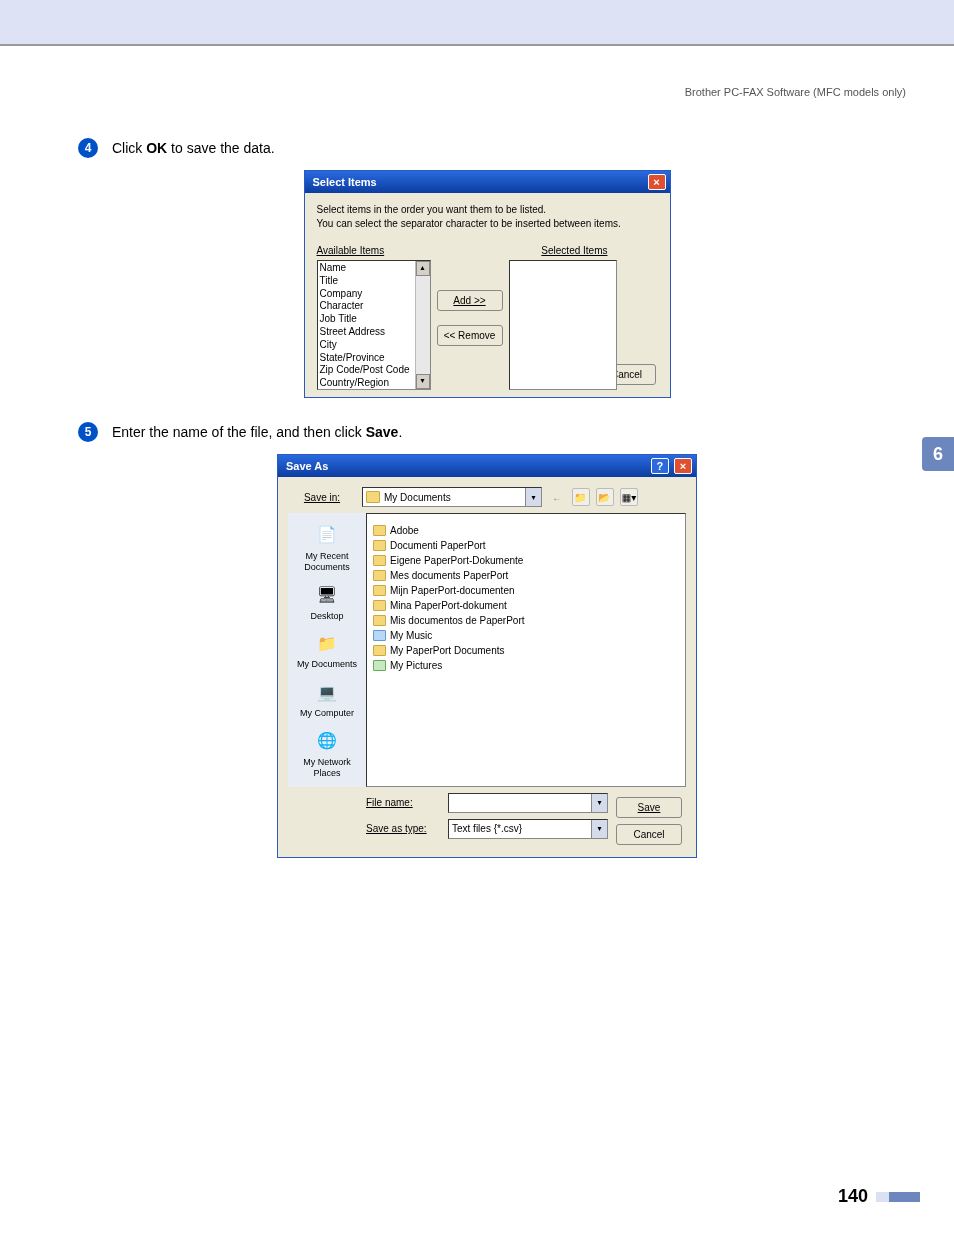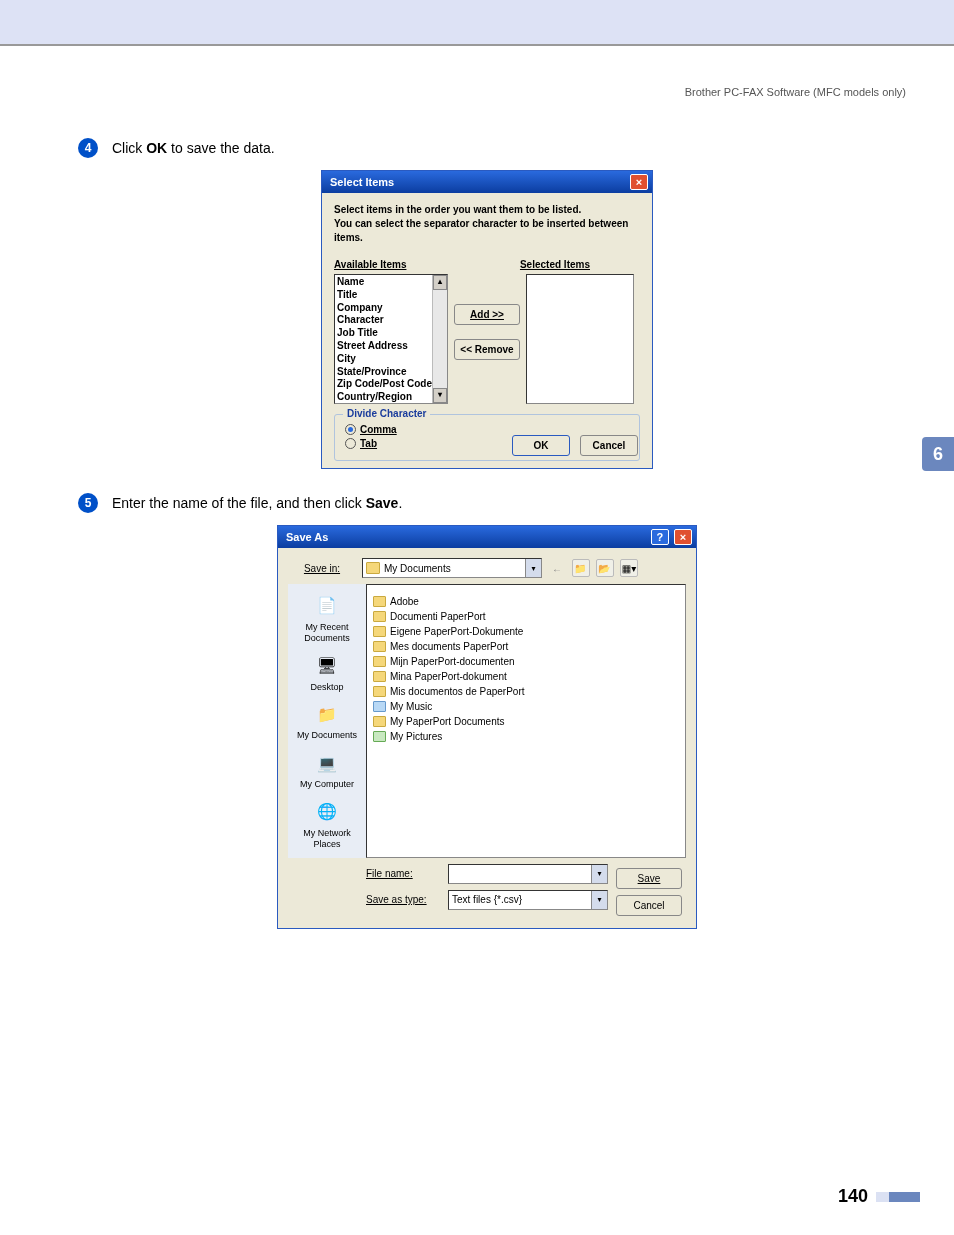--- a/index.html
+++ b/index.html
@@ -76,21 +76,21 @@
     gap: 8px;
   }
   .page-num { font-size: 18px; font-weight: bold; color: #000; }
   .foot-bar {
     width: 44px; height: 10px;
     background: linear-gradient(to left, #6b87be 70%, #dbe1f3 70%);
   }
 
   
   .dlg1 {
-    width: 332px;
+    width: 367px;
     margin: 0 auto 24px auto;
     border: 1px solid #2a5ac0;
     background: #ece9d8;
     font-size: 10px;
     font-family: Tahoma, sans-serif;
   }
   .dlg-title {
     background: linear-gradient(to bottom, #2a6ade, #0b3da0);
     color: #fff;
     height: 22px;
@@ -105,21 +105,21 @@
     width: 18px; height: 16px;
     background: #e05030;
     border: 1px solid #fff;
     border-radius: 2px;
     display: inline-flex;
     align-items: center; justify-content: center;
     color: #fff; font-size: 11px; font-weight: bold;
     cursor: pointer;
   }
   .help-q { background: #2a6ade; margin-right:2px; }
-  .dlg1-body { padding: 10px 12px 12px 12px; font-weight: bold; }
+  .dlg1-body { padding: 10px 12px 12px 12px; }
   .instr { color: #000; line-height: 1.4; margin-bottom: 14px; }
   .col-labels { display: flex; justify-content: space-between; margin-bottom: 4px; }
   .col-labels span { text-decoration: underline; }
   .lists-row { display: flex; gap: 6px; align-items: flex-start; }
   .listbox {
     width: 114px;
     height: 130px;
     background: #fff;
     border: 1px inset #888;
     overflow: hidden;
@@ -265,31 +265,20 @@
         <div class="btn-col">
           <div class="win-btn">
               <span style="text-decoration:underline">Add &gt;&gt;</span>
             </div>
           <div class="win-btn">
               <span>&lt;&lt; Remove</span>
             </div>
         </div>
         <div class="listbox" style="width:108px"></div>
       </div>
-      <div class="divide-group">
-        <span class="legend">Divide Character</span>
-        <div class="radio-row">
-          <span class="radio checked"></span>
-          <span style="text-decoration:underline">Comma</span>
-        </div>
-        <div class="radio-row">
-          <span class="radio"></span>
-          <span style="text-decoration:underline">Tab</span>
-        </div>
-      </div>
       <div class="dlg1-btns">
         <div class="win-btn default">OK</div>
         <div class="win-btn">Cancel</div>
       </div>
     </div>
   </div>
 
   <div class="step">
     <div class="bullet">5</div>
     <div class="step-text">

